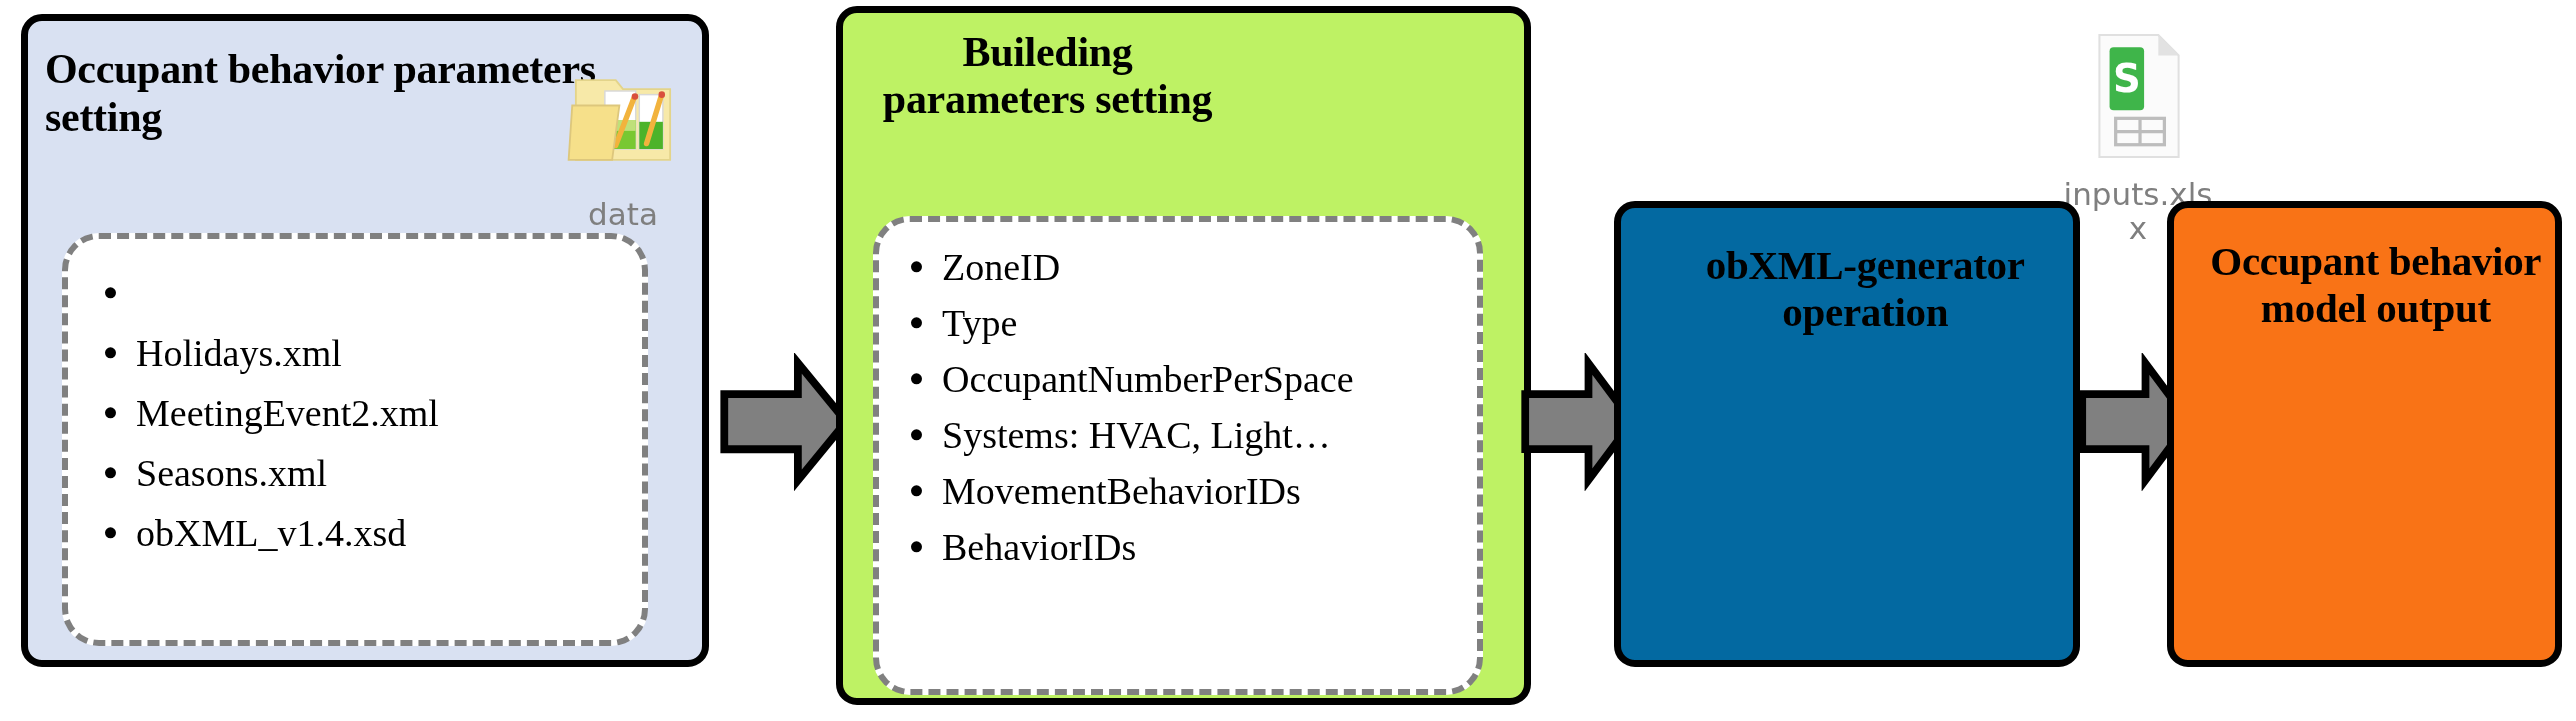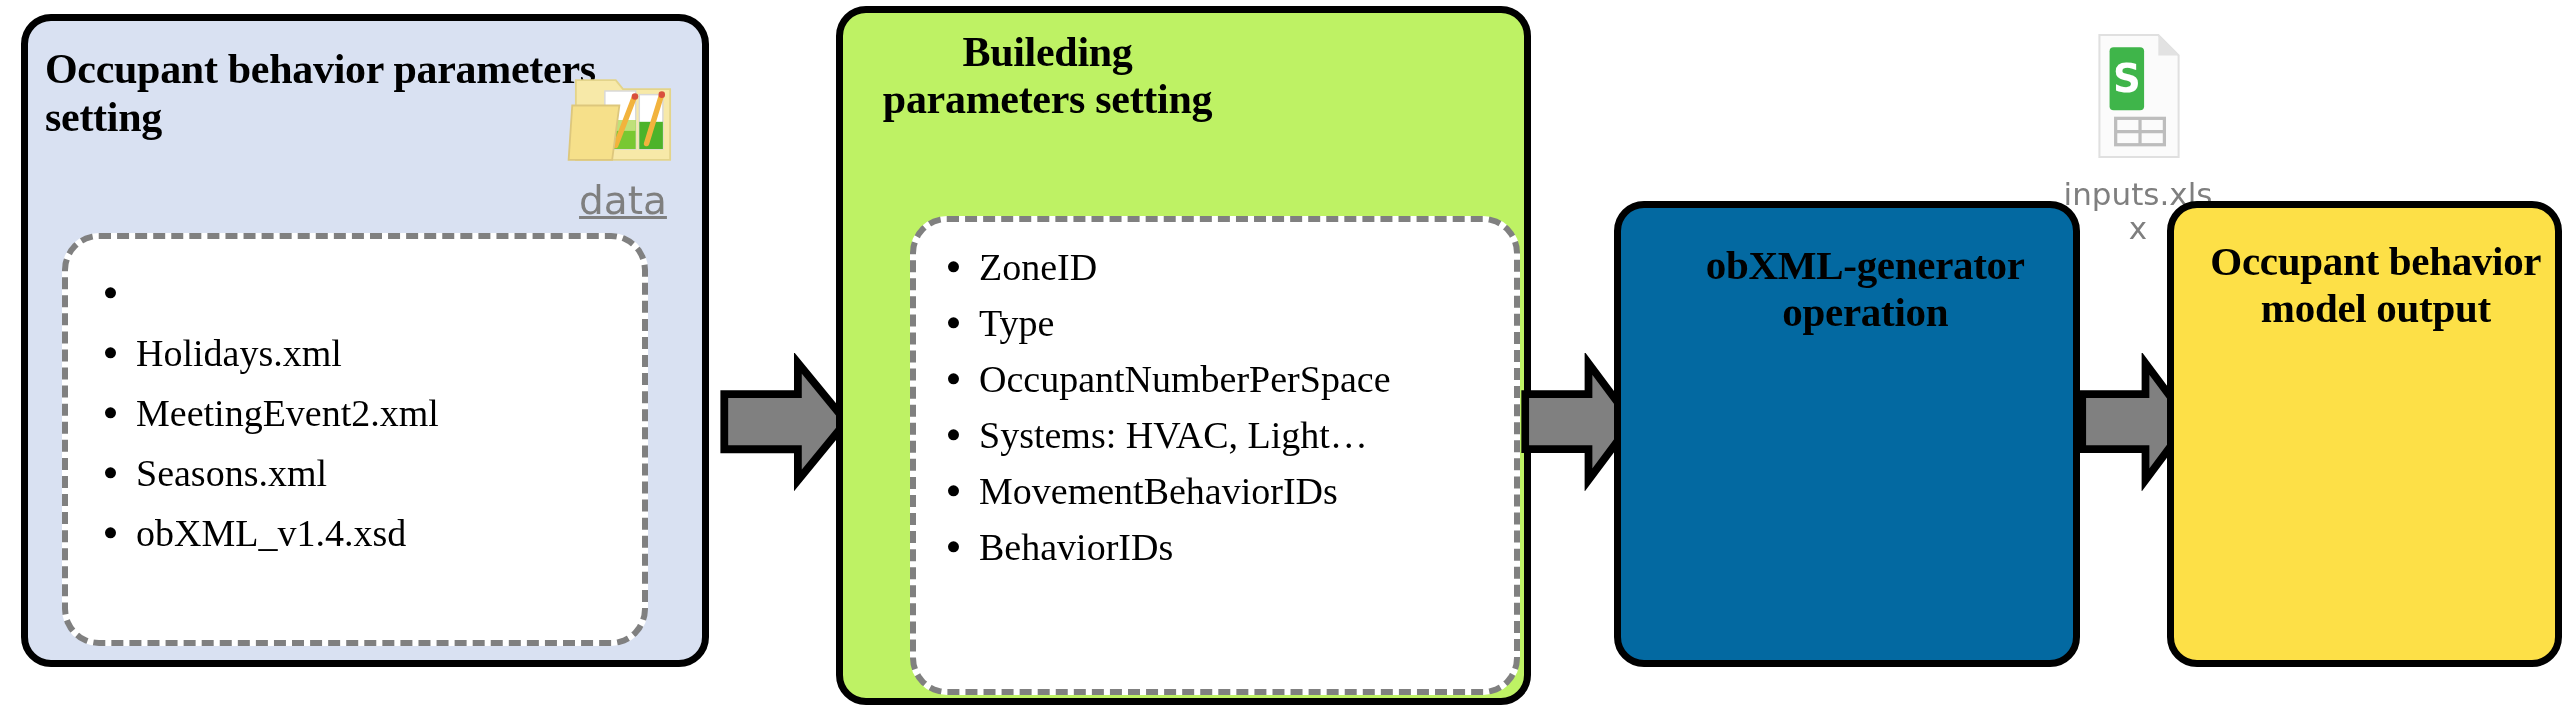--- a/index.html
+++ b/index.html
@@ -20,21 +20,21 @@
     left: 0; top: 0;
     width: 2576px;
     height: 721px;
   }
 
   
   .node {
     position: absolute;
     box-sizing: border-box;
     border: 7.8px solid #000000;
-    border-radius: 30px;
+    border-radius: 21px;
     overflow: visible;
     padding-left: 36px;
   }
 
   .node-title {
     position: absolute;
     left: 0;
     width: 100%;
     text-align: center;
     font-weight: bold;
@@ -96,35 +96,35 @@
   
   #box1 { left: 21px;  top: 14px;  width: 688px;  height: 653px; background: #d9e1f2; }
   #box1 .node-title { top: 25.4px; font-size: 42px; padding: 0 106px 0 17px; text-align: left;}
   #box1 .dashed-panel { left: 34px; top: 212px; width: 586px; height: 413px; }
   #box1 .bullets { margin: 24px 0 0 37px; }
   #box1 .bullets li { font-size: 38px; line-height: 1.0; height: 60px; padding-left: 31px; display: flex; align-items: center;}
 
   
   #box2 { left: 836px; top: 6px; width: 695px; height: 699px; background: #bef264; }
   #box2 .node-title { top: 15.5px; width: 367px; left: 21px; font-size: 42px; }
-  #box2 .dashed-panel { left: 30px; top: 203px; width: 610px; height: 479px; margin-left: 37px; }
+  #box2 .dashed-panel { left: 30px; top: 203px; width: 610px; height: 479px; }
   #box2 .bullets { margin: 17px 0 0 32px; }
   #box2 .bullets li { font-size: 38px; line-height: 1.0; height: 56px; padding-left: 31px; display: flex; align-items: center;}
 
   
   #box3 { left: 1614px; top: 201px; width: 466px; height: 466px; background: #0369a1; }
   #box3 .node-title { top: 34px; font-size: 41px; padding: 0 18.3px; }
 
   
-  #box4 { left: 2167px; top: 201px; width: 395px; height: 466px; background: #fde047; }
+  #box4 { left: 2167px; top: 201px; width: 395px; height: 466px; background: #f97316; }
   #box4 .node-title { top: 30px; font-size: 41px; padding: 0 11.3px; }
 
   
   #icon-data      { left: 533px;  top: 41px;  width: 124px; }
-  #icon-data .icon-caption { font-size: 39px; margin-top: 1px; text-decoration: underline; }
+  #icon-data .icon-caption { font-size: 31px; margin-top: 19px; }
 
   #icon-xlsx      { left: 1214px; top: 15.5px;  width: 162px; }
   #icon-xlsx .icon-caption { font-size: 31px; margin-top: 14px; }
 
   .icon-art { display: block; margin: 0 auto; }
 </style>
 </head>
 <body>
 
 <div class="stage">

